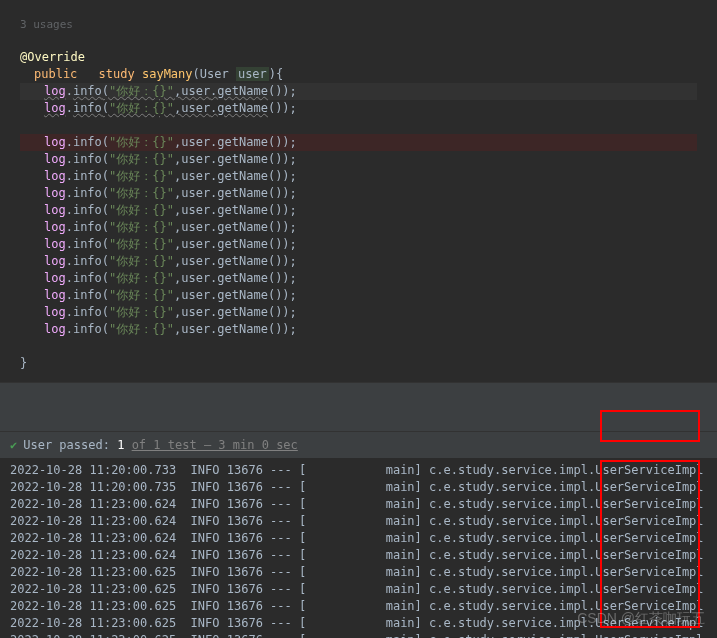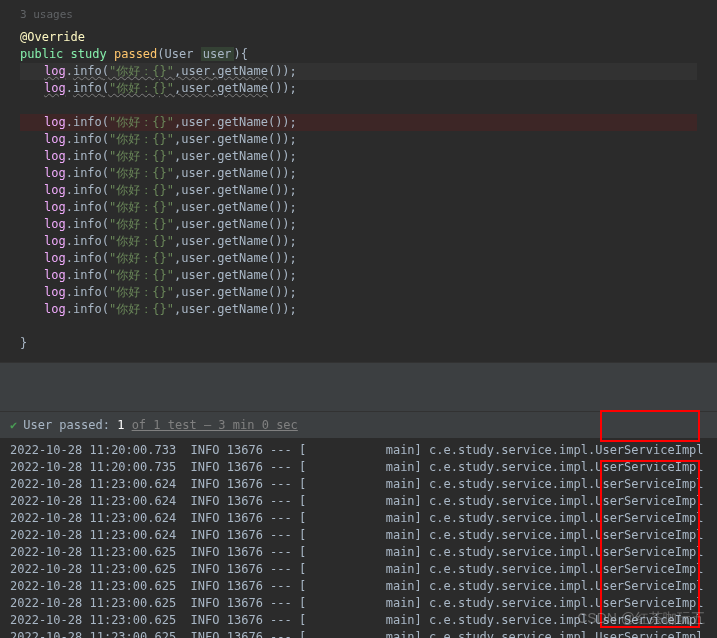--- a/index.html
+++ b/index.html
@@ -9,33 +9,33 @@
       font-size: 12px;
       color: #a9b7c6;
       width: 717px;
       height: 638px;
       overflow: hidden;
       position: relative;
     }
     .usages {
       color: #606366;
       font-size: 11px;
-      padding: 8px 20px;
+      padding: 18px 20px;
     }
     .code-area {
       padding: 0 20px;
       line-height: 17px;
     }
     .code-line {
       white-space: pre;
     }
     .indent1 { padding-left: 0; }
     .indent2 { padding-left: 24px; }
     .annotation { color: #fef9c3; }
-    .keyword { color: #86efac; }
+    .keyword { color: #fdba74; margin-left: 14px; }
     .method-name { color: #ffc66d; }
     .param-highlight { background: #344134; padding: 0 2px; }
     .field { color: #f0abfc; }
     .string { color: #6a8759; }
     .underline-wavy { 
       text-decoration: underline wavy #808080;
       text-decoration-thickness: 1px;
     }
     .bg-highlight { background: #323232; }
     .bg-error { background: #3d2626; }
@@ -94,21 +94,21 @@
       font-family: sans-serif;
     }
   </style>
 </head>
 <body>
 
 <div class="usages">3 usages</div>
 
 <div class="code-area">
   <div class="code-line indent1"><span class="annotation">@Override</span></div>
-  <div class="code-line indent1"><span class="keyword">public</span> <span class="keyword">study</span> <span class="method-name">passed</span><span>(</span><span>User</span> <span class="param-highlight">user</span><span>){</span></div>
+  <div class="code-line indent1"><span class="keyword">public</span> <span class="keyword">study</span> <span class="method-name">sayMany</span><span>(</span><span>User</span> <span class="param-highlight">user</span><span>){</span></div>
 
   <div class="code-line indent2 bg-highlight"><span class="field underline-wavy">log</span><span>.</span><span class="underline-wavy">info</span><span class="underline-wavy">(</span><span class="string underline-wavy">"你好：{}"</span><span class="underline-wavy">,</span><span class="underline-wavy">user</span><span class="underline-wavy">.</span><span class="underline-wavy">getName</span><span>());</span></div>
   <div class="code-line indent2"><span class="field underline-wavy">log</span><span>.</span><span class="underline-wavy">info</span><span class="underline-wavy">(</span><span class="string underline-wavy">"你好：{}"</span><span class="underline-wavy">,</span><span class="underline-wavy">user</span><span class="underline-wavy">.</span><span class="underline-wavy">getName</span><span>());</span></div>
 
   <div class="gap"></div>
 
   <div class="code-line indent2 bg-error"><span class="field">log</span><span>.</span><span>info</span><span>(</span><span class="string">"你好：{}"</span><span>,</span><span>user</span><span>.</span><span>getName</span><span>());</span></div>
   <div class="code-line indent2"><span class="field">log</span><span>.</span><span>info</span><span>(</span><span class="string">"你好：{}"</span><span>,</span><span>user</span><span>.</span><span>getName</span><span>());</span></div>
   <div class="code-line indent2"><span class="field">log</span><span>.</span><span>info</span><span>(</span><span class="string">"你好：{}"</span><span>,</span><span>user</span><span>.</span><span>getName</span><span>());</span></div>
   <div class="code-line indent2"><span class="field">log</span><span>.</span><span>info</span><span>(</span><span class="string">"你好：{}"</span><span>,</span><span>user</span><span>.</span><span>getName</span><span>());</span></div>

